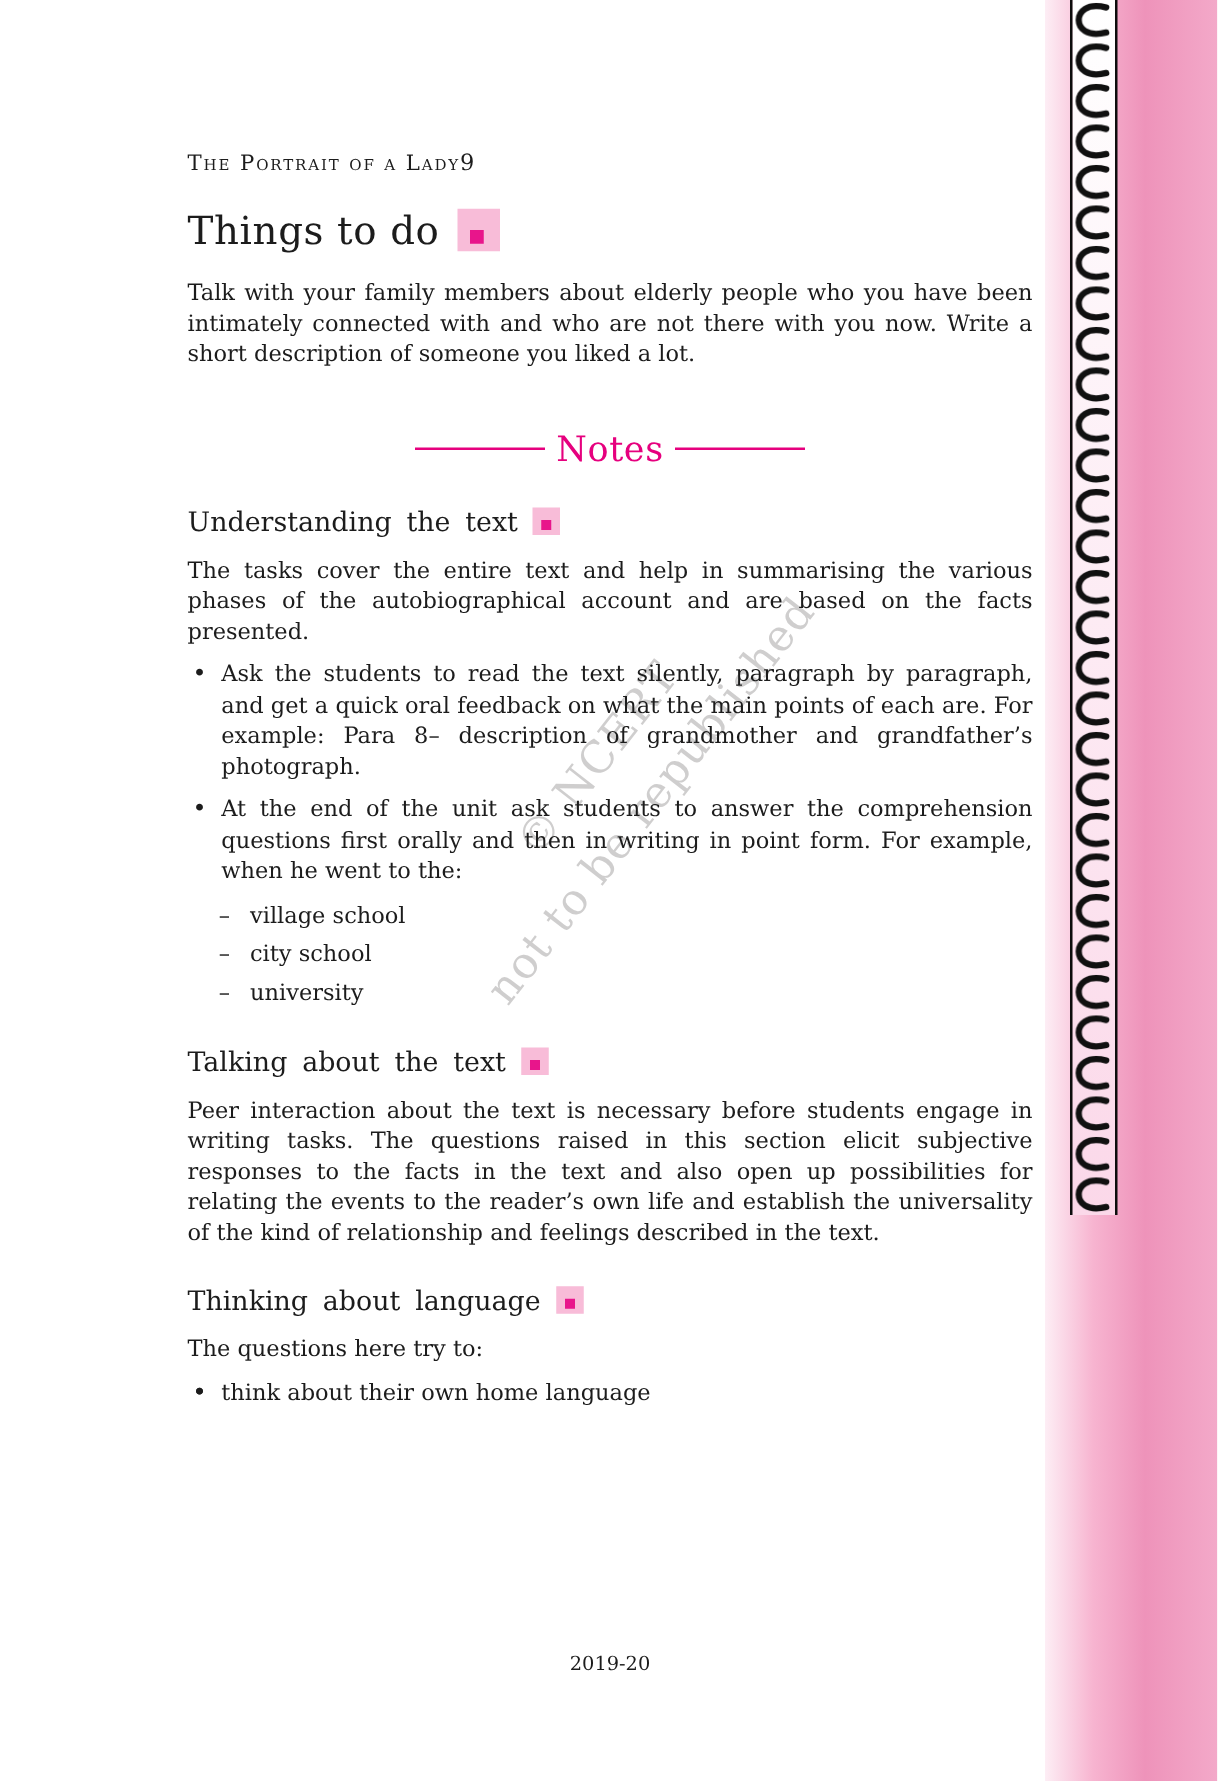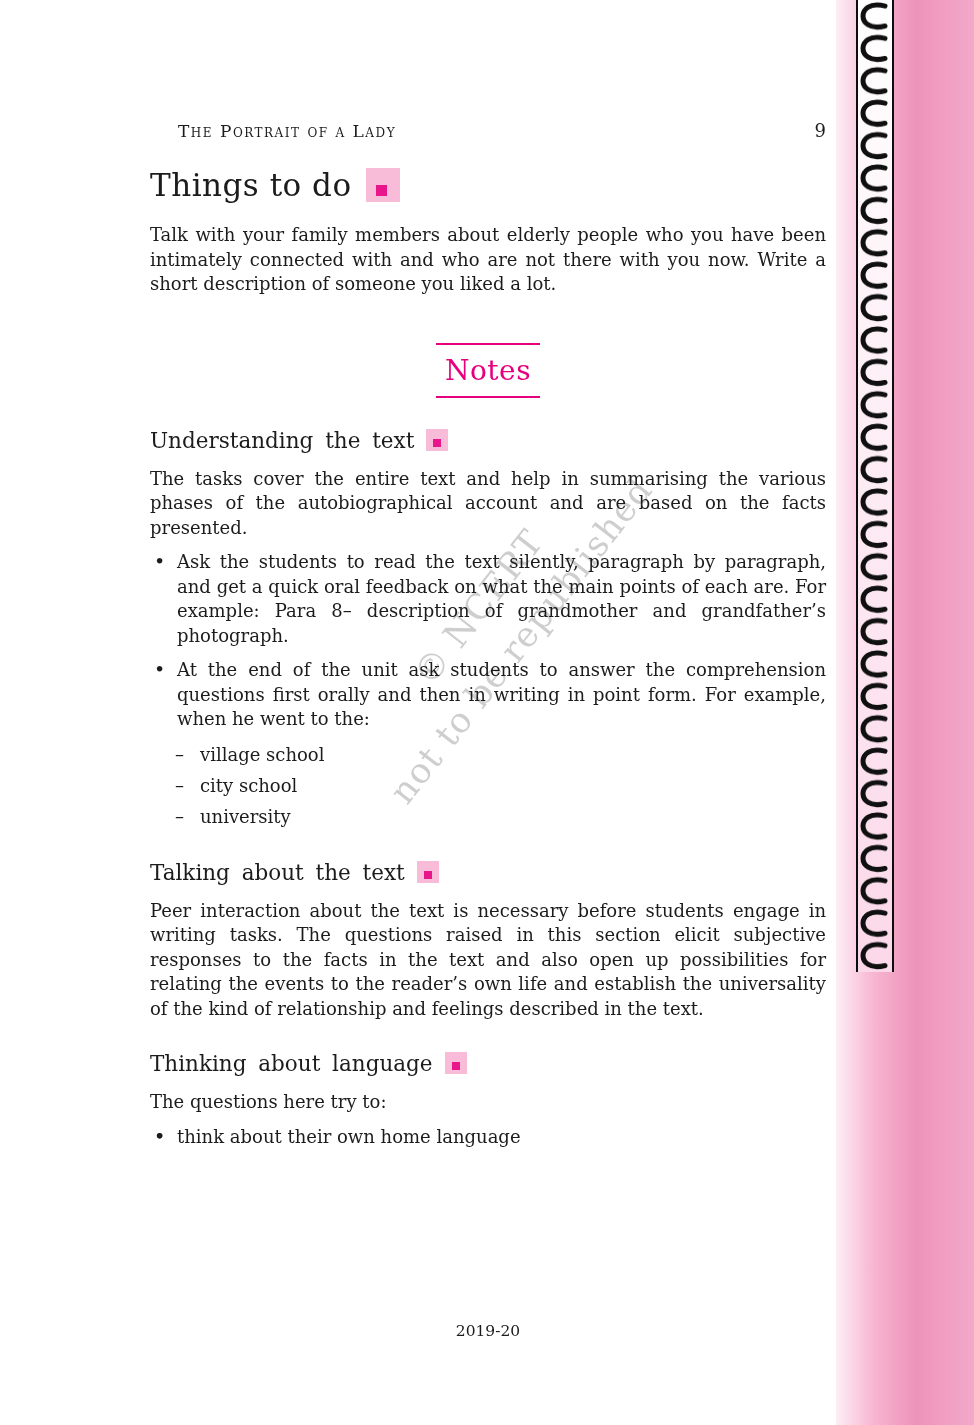--- a/index.html
+++ b/index.html
@@ -19,22 +19,22 @@
     background:linear-gradient(to bottom,#ffffff,#fbd8e9);
     border-left:2px solid #0d0d0d; border-right:2px solid #0d0d0d;
     box-sizing:border-box;
   }
   .ornament svg { display:block; }
 
   
   .content { position:absolute; left:150px; top:0; width:676px; }
 
   .header-row {
-    display:flex; justify-content:space-between; align-items:baseline;
-    margin-top:120px; font-size:17px;margin-left:28px;
+    display:flex; align-items:baseline;
+    margin-top:120px; font-size:17px;
   }
   .running-title { font-variant:small-caps; letter-spacing:1.5px; }
   .page-num { font-size:18px; }
 
   h1.doc-title {
     font-size:31px; font-weight:normal; margin:26px 0 0 0; letter-spacing:0.5px;
   }
   h2.section-title {
     font-size:21.5px; font-weight:normal; word-spacing:5px; margin:30px 0 14px 0;
   }
@@ -48,21 +48,20 @@
 
   p.body {
     font-size:18px; line-height:24.5px; text-align:justify; margin:20px 0 10px 0;
   }
   p.body.tight { margin-top:12px; }
 
   
   .notes-row {
     display:flex; align-items:center; justify-content:center; gap:9px;
     margin:46px 0 30px 0;
-    flex-direction:column;
   }
   .notes-line { width:104px; height:2px; background:#e6007e; }
   .notes-text { font-size:28px; color:#e6007e; letter-spacing:0.5px; }
 
   
   .bullet-item {
     position:relative; padding-left:27px; margin:0 0 10px 0;
     font-size:18px; line-height:24.5px; text-align:justify;
   }
   .bullet-item .marker { position:absolute; left:4px; top:-1px; font-size:19px; }

